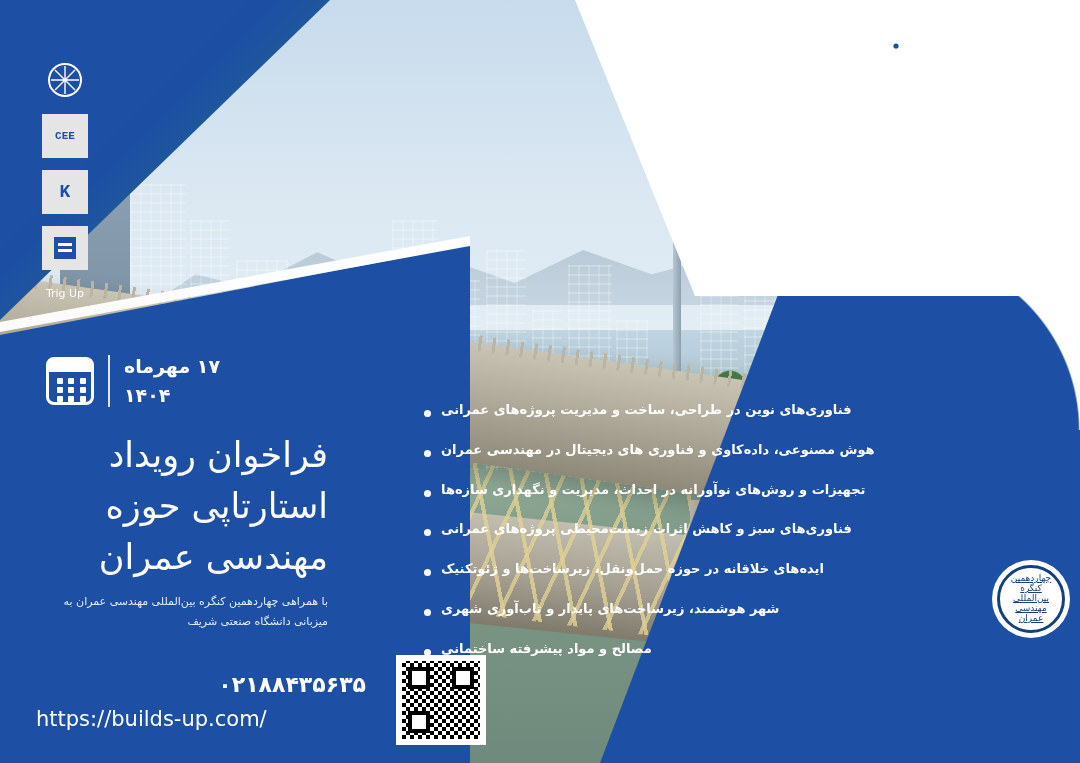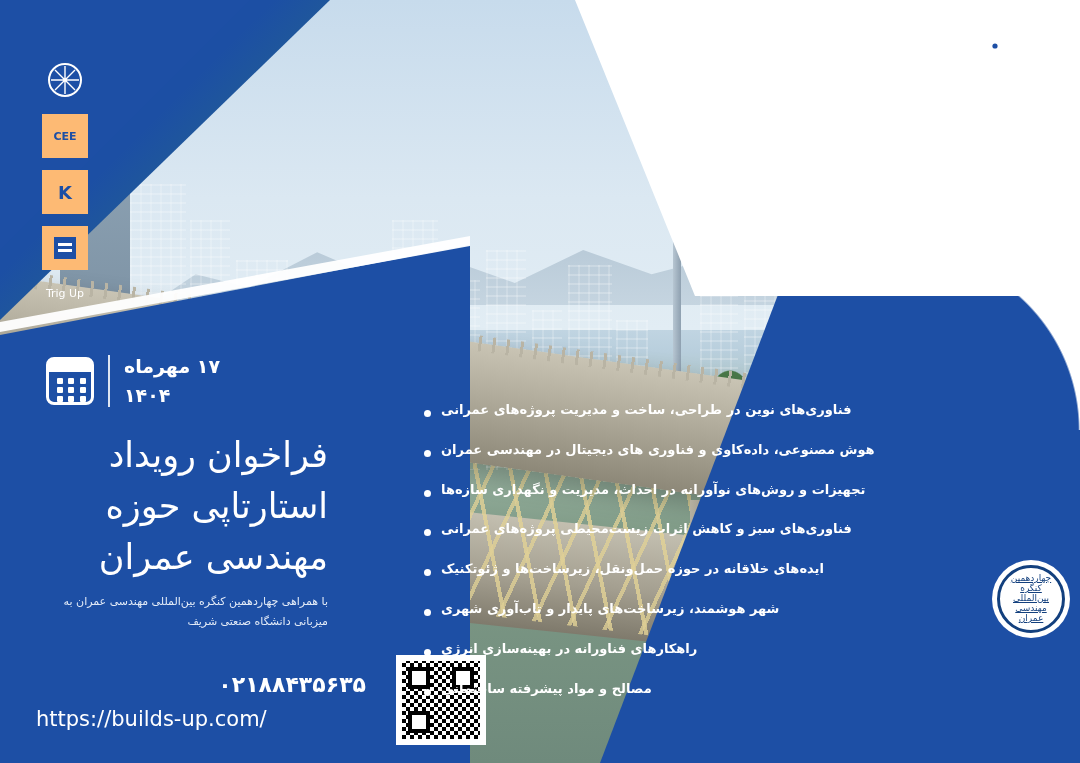--- a/index.html
+++ b/index.html
@@ -151,21 +151,21 @@
     clip-path: polygon(0 0, 505px 0, 505px 296px, 120px 296px);
   }
   .corner-curve {
     position: absolute; right: 0; top: 250px; width: 180px; height: 180px;
     background: #ffffff;
     -webkit-mask: radial-gradient(180px 180px at 0 100%, transparent 99%, #000 100%);
     mask: radial-gradient(180px 180px at 0 100%, transparent 99%, #000 100%);
   }
 
   
-  .brand { position: absolute; right: 40px; top: 26px; width: 300px; text-align: right; }
+  .brand { position: absolute; right: 40px; top: 26px; width: 300px; text-align: left; }
   .brand-title {
     color: #ffffff; font-weight: 700; letter-spacing: 6px; font-size: 40px;
     line-height: 1.05; direction: ltr;
   }
   .brand-sub {
     color: #ffffff; font-weight: 700; letter-spacing: 8px; font-size: 38px;
     direction: ltr; line-height: 1.05;
   }
   .brand-tag {
     color: #ffffff; font-size: 12.5px; letter-spacing: .6px; margin-top: 6px;
@@ -178,21 +178,21 @@
 
   
   .partners {
     position: absolute; left: 24px; top: 58px; width: 64px;
   }
   .partner {
     width: 46px; height: 44px; margin-bottom: 12px;
     display: flex; align-items: center; justify-content: center;
     color: #fff;
   }
-  .partner.box { background: #fdba74; color: #1d4fa5; }
+  .partner.box { background: #e5e5e5; color: #1d4fa5; font-family: Liberation Mono, monospace; }
   .partner-label { color: #fff; font-size: 11px; direction: ltr; }
 
   
   .date-block {
     position: absolute; left: 30px; top: 352px; width: 190px;
     display: flex; align-items: center; gap: 14px; direction: rtl;
   }
   .date-text {
     color: #ffffff; text-align: left; font-size: 19px; line-height: 1.5;
     font-weight: 600;
@@ -439,24 +439,20 @@
     </div>
     <div class="topic">
       <span>ایده‌های خلاقانه در حوزه حمل‌ونقل، زیرساخت‌ها و ژئوتکنیک</span>
       <span class="bullet"></span>
     </div>
     <div class="topic">
       <span>شهر هوشمند، زیرساخت‌های پایدار و تاب‌آوری شهری</span>
       <span class="bullet"></span>
     </div>
     <div class="topic">
-      <span>راهکارهای فناورانه در بهینه‌سازی انرژی</span>
-      <span class="bullet"></span>
-    </div>
-    <div class="topic">
       <span>مصالح و مواد پیشرفته ساختمانی</span>
       <span class="bullet"></span>
     </div>
   </div>
 
   <div class="seal seal-1">
     <div class="seal-ring">چهاردهمین کنگره بین‌المللی مهندسی عمران</div>
   </div>
 
 </div>

